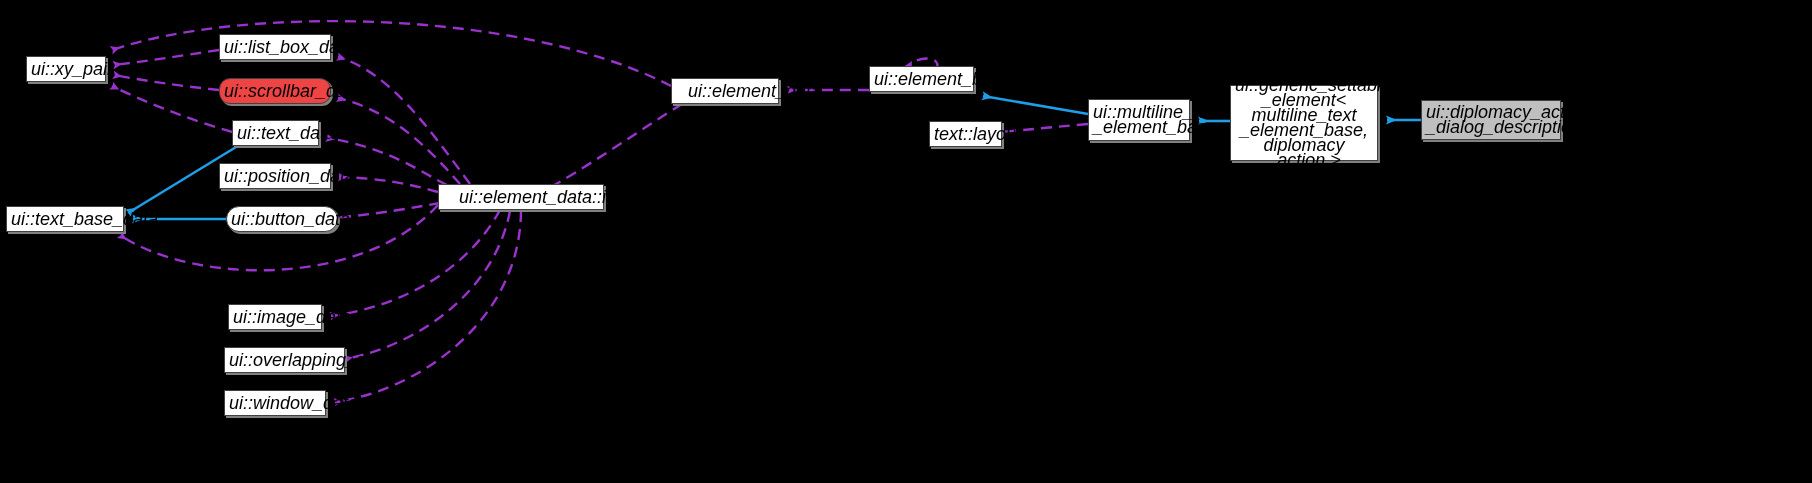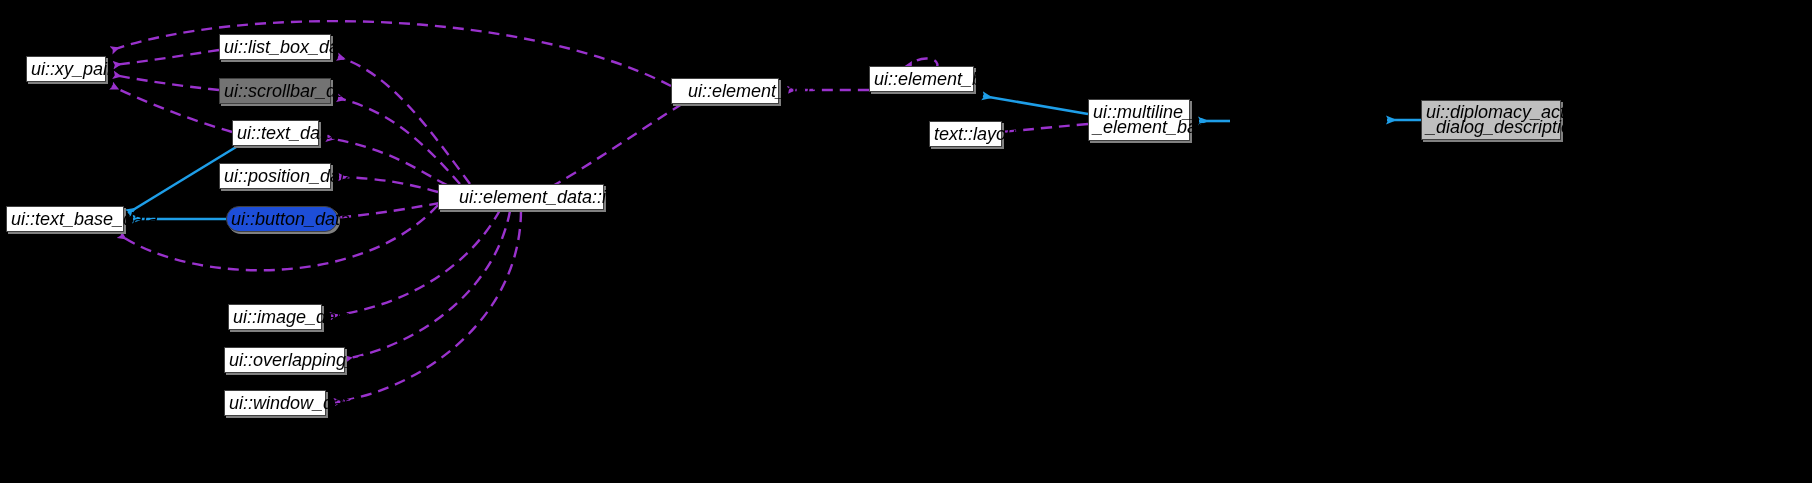--- a/index.html
+++ b/index.html
@@ -119,30 +119,30 @@
       <path d="M 1421 120 L 1387 120"></path>
     </g>
   </svg>
 
   <div class="node" style="left: 26px; top: 56px; width: 80px; height: 26px; background: rgb(255, 255, 255); border-color: rgb(64, 64, 64);">
     <span class="node-label">ui::xy_pair</span>
   </div>
   <div class="node" style="left: 219px; top: 34px; width: 112px; height: 26px; background: rgb(255, 255, 255); border-color: rgb(64, 64, 64);">
     <span class="node-label">ui::list_box_data</span>
   </div>
-  <div class="node" style="left: 219px; top: 78px; width: 112px; height: 26px; background: #737373; border-color: rgb(64, 64, 64);">
+  <div class="node" style="left: 219px; top: 78px; width: 112px; height: 26px; background: #ef4444; border-color: rgb(64, 64, 64); border-radius: 11px;">
     <span class="node-label">ui::scrollbar_data</span>
   </div>
   <div class="node" style="left: 232px; top: 120px; width: 87px; height: 26px; background: rgb(255, 255, 255); border-color: rgb(64, 64, 64);">
     <span class="node-label">ui::text_data</span>
   </div>
   <div class="node" style="left: 219px; top: 163px; width: 112px; height: 26px; background: rgb(255, 255, 255); border-color: rgb(64, 64, 64);">
     <span class="node-label">ui::position_data</span>
   </div>
-  <div class="node" style="left: 226px; top: 206px; width: 112px; height: 26px; background: #1d4ed8; border-color: rgb(64, 64, 64); border-radius: 13px;">
+  <div class="node" style="left: 226px; top: 206px; width: 112px; height: 26px; background: #ffffff; border-color: rgb(64, 64, 64); border-radius: 13px;">
     <span class="node-label">ui::button_data</span>
   </div>
   <div class="node" style="left: 6px; top: 206px; width: 118px; height: 26px; background: rgb(255, 255, 255); border-color: rgb(64, 64, 64);">
     <span class="node-label">ui::text_base_data</span>
   </div>
   <div class="node" style="left: 228px; top: 304px; width: 94px; height: 26px; background: rgb(255, 255, 255); border-color: rgb(64, 64, 64);">
     <span class="node-label">ui::image_data</span>
   </div>
   <div class="node" style="left: 215px; top: 347px; width: 121px; height: 26px; background: rgb(255, 255, 255); border-color: rgb(64, 64, 64); margin-left: 9px;">
     <span class="node-label">ui::overlapping_data</span>
@@ -159,18 +159,24 @@
   <div class="node" style="left: 869px; top: 66px; width: 105px; height: 26px; background: rgb(255, 255, 255); border-color: rgb(64, 64, 64);">
     <span class="node-label">ui::element_base</span>
   </div>
   <div class="node" style="left: 885px; top: 121px; width: 73px; height: 26px; background: rgb(255, 255, 255); border-color: rgb(64, 64, 64); margin-left: 44px;">
     <span class="node-label">text::layout</span>
   </div>
   <div class="node" style="left: 1088px; top: 99px; width: 102px; height: 42px; background: rgb(255, 255, 255); border-color: rgb(64, 64, 64);">
     <span class="node-label">ui::multiline_text
 _element_base</span>
   </div>
+  <div class="node" style="left: 1230px; top: 85px; width: 148px; height: 76px; background: rgb(255, 255, 255); border-color: rgb(64, 64, 64);">
+    <span class="node-label">ui::generic_settable
+_element&lt; multiline_text
+_element_base, diplomacy
+_action &gt;</span>
+  </div>
   <div class="node current" style="left: 1421px; top: 100px; width: 140px; height: 40px; background: rgb(191, 191, 191); border-color: rgb(64, 64, 64);">
     <span class="node-label">ui::diplomacy_action
 _dialog_description_text</span>
   </div>
 
 </div>
 
 </body></html>

